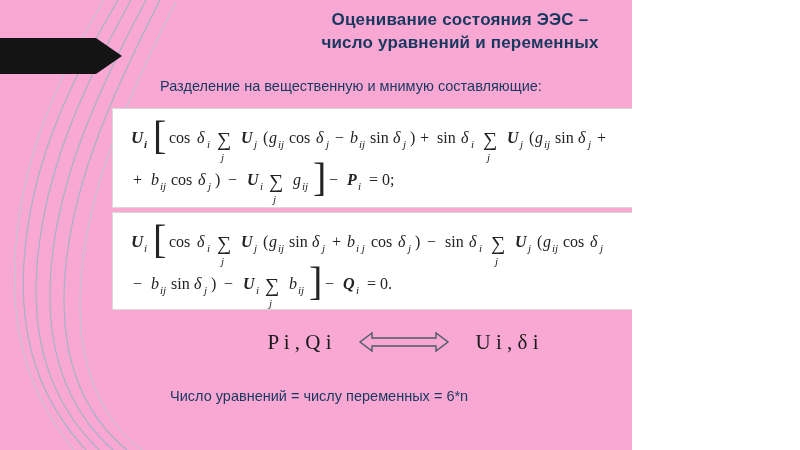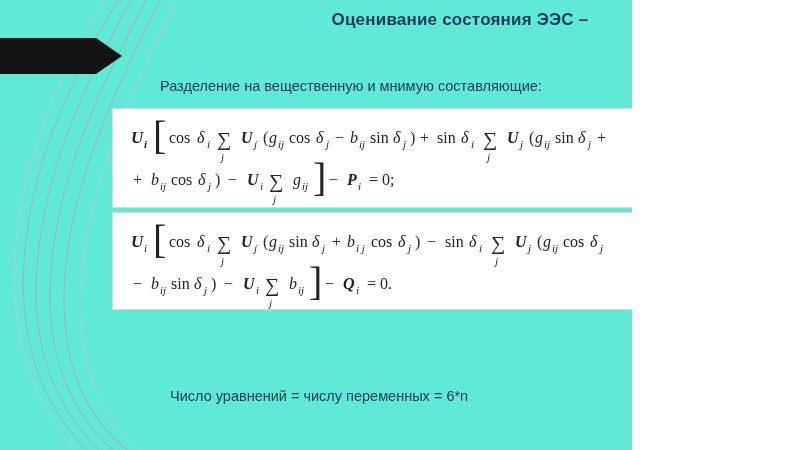--- a/index.html
+++ b/index.html
@@ -10,21 +10,21 @@
     width: 800px;
     height: 450px;
     overflow: hidden;
     background: #ffffff;
     font-family: "Liberation Sans", sans-serif;
   }
   .slide {
     position: relative;
     width: 632px;
     height: 450px;
-    background: #5eead4;
+    background: #f9a8d4;
     overflow: hidden;
   }
 
   
   .decor-lines {
     position: absolute;
     left: 0;
     top: 0;
     width: 180px;
     height: 450px;
@@ -142,20 +142,21 @@
       <path d="M 104 0 C 52 88, 20 166, 15 258 C 11 336, 30 396, 74 450"></path>
     </g>
   </svg>
 
   <svg class="arrow-banner" viewBox="0 0 122 40" preserveAspectRatio="none">
     <polygon points="0,2 96,2 122,20 96,38 0,38" fill="#141414"></polygon>
   </svg>
 
   <div class="title">
     <div>Оценивание состояния ЭЭС –</div>
+    <div>число уравнений и переменных</div>
   </div>
 
   <div class="subtitle">Разделение на вещественную и мнимую составляющие:</div>
 
   <div class="formula-box" id="formula-box-1">
     <svg class="formula-img" viewBox="0 0 582 98" preserveAspectRatio="xMidYMid meet">
       <g font-family="Liberation Serif, serif" fill="#232323">
 
         <g font-size="17" font-style="italic">
           <text x="18" y="34" font-weight="bold">U</text>
@@ -306,16 +307,25 @@
         <g font-size="16">
           <text x="212" y="76">−</text>
           <text x="230" y="76" font-style="italic" font-weight="bold">Q</text>
           <text x="243" y="81" font-size="11" font-style="italic">i</text>
           <text x="254" y="76">= 0.</text>
         </g>
       </g>
     </svg>
   </div>
 
+  <div class="equiv-row">
+    <span class="math-serif">P i , Q i</span>
+    <svg class="dbl-arrow" viewBox="0 0 92 26">
+      <g fill="none" stroke="#4f5b66" stroke-width="1.4">
+        <path d="M 14 4 L 2 13 L 14 22 L 14 17 L 78 17 L 78 22 L 90 13 L 78 4 L 78 9 L 14 9 Z"></path>
+      </g>
+    </svg>
+    <span class="math-serif">U i , δ i</span>
+  </div>
 
   <div class="bottom-note">Число уравнений  = числу переменных = 6*n</div>
 
 </div>
 
 </body></html>

